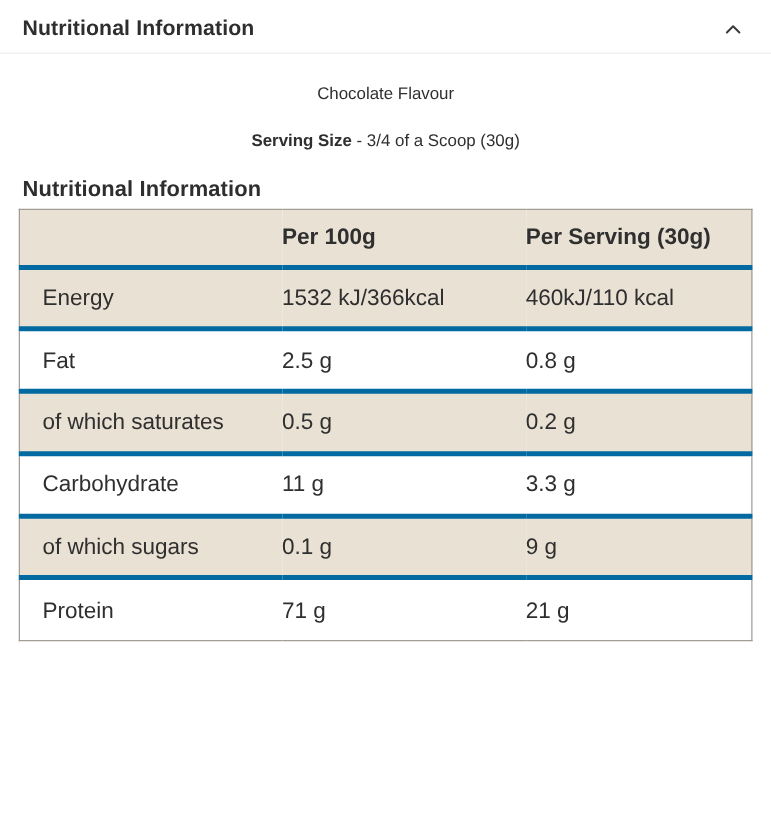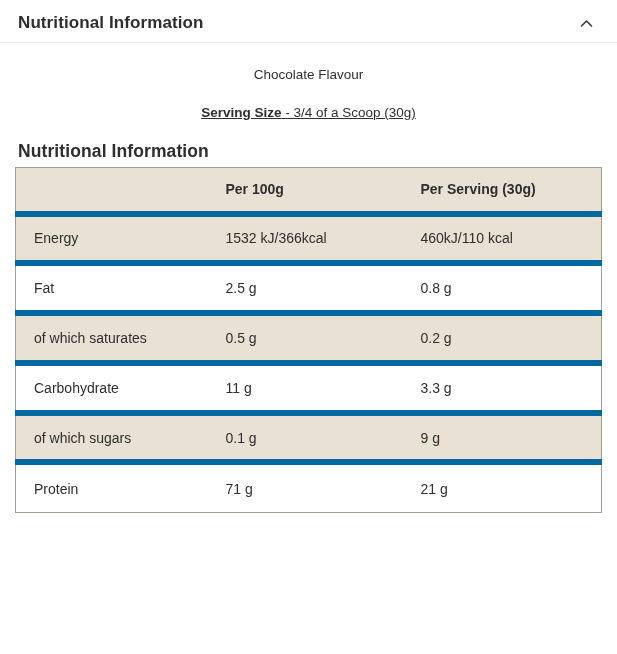--- a/index.html
+++ b/index.html
@@ -23,42 +23,42 @@
     font-size: 17px;
     font-weight: 700;
     letter-spacing: 0.1px;
     color: #2e2e2e;
   }
   .chevron { display: inline-flex; align-items: center; }
   
   .intro { text-align: center; }
   .intro p { font-size: 13.5px; line-height: 15px; }
   .flavour-line { margin-top: 24px; }
-  .intro-line { margin-top: 23px; text-decoration: underline; }
+  .intro-line { margin-top: 23px; }
   .intro b { font-weight: 700; }
   
   .section-heading {
     font-size: 17.5px;
     font-weight: 700;
     color: #2e2e2e;
     margin: 21px 0 5px 18px;
     letter-spacing: 0.1px;
   }
   
   table.nutrition {
     border-collapse: collapse;
     margin: 0 15px;
     width: 587px;
     table-layout: fixed;
   }
   table.nutrition { border: 1px solid #a29d93; }
-  table.nutrition tr { border-top: 6px solid #0369a1; }
+  table.nutrition tr { border-top: 4px solid #0369a1; }
   table.nutrition thead tr { border-top: none; border-bottom: 1px solid #8f8a80; }
   table.nutrition th, table.nutrition td {
-    font-size: 14px;
+    font-size: 18px;
     text-align: left;
     vertical-align: middle;
     font-weight: 400;
     padding: 0;
   }
   table.nutrition th { font-weight: 700; }
   table.nutrition thead tr { height: 46px; }
   table.nutrition tbody tr { height: 49.8px; }
   .col-label { width: 210px; padding-left: 18px !important; }
   .col-100g  { width: 195px; }

